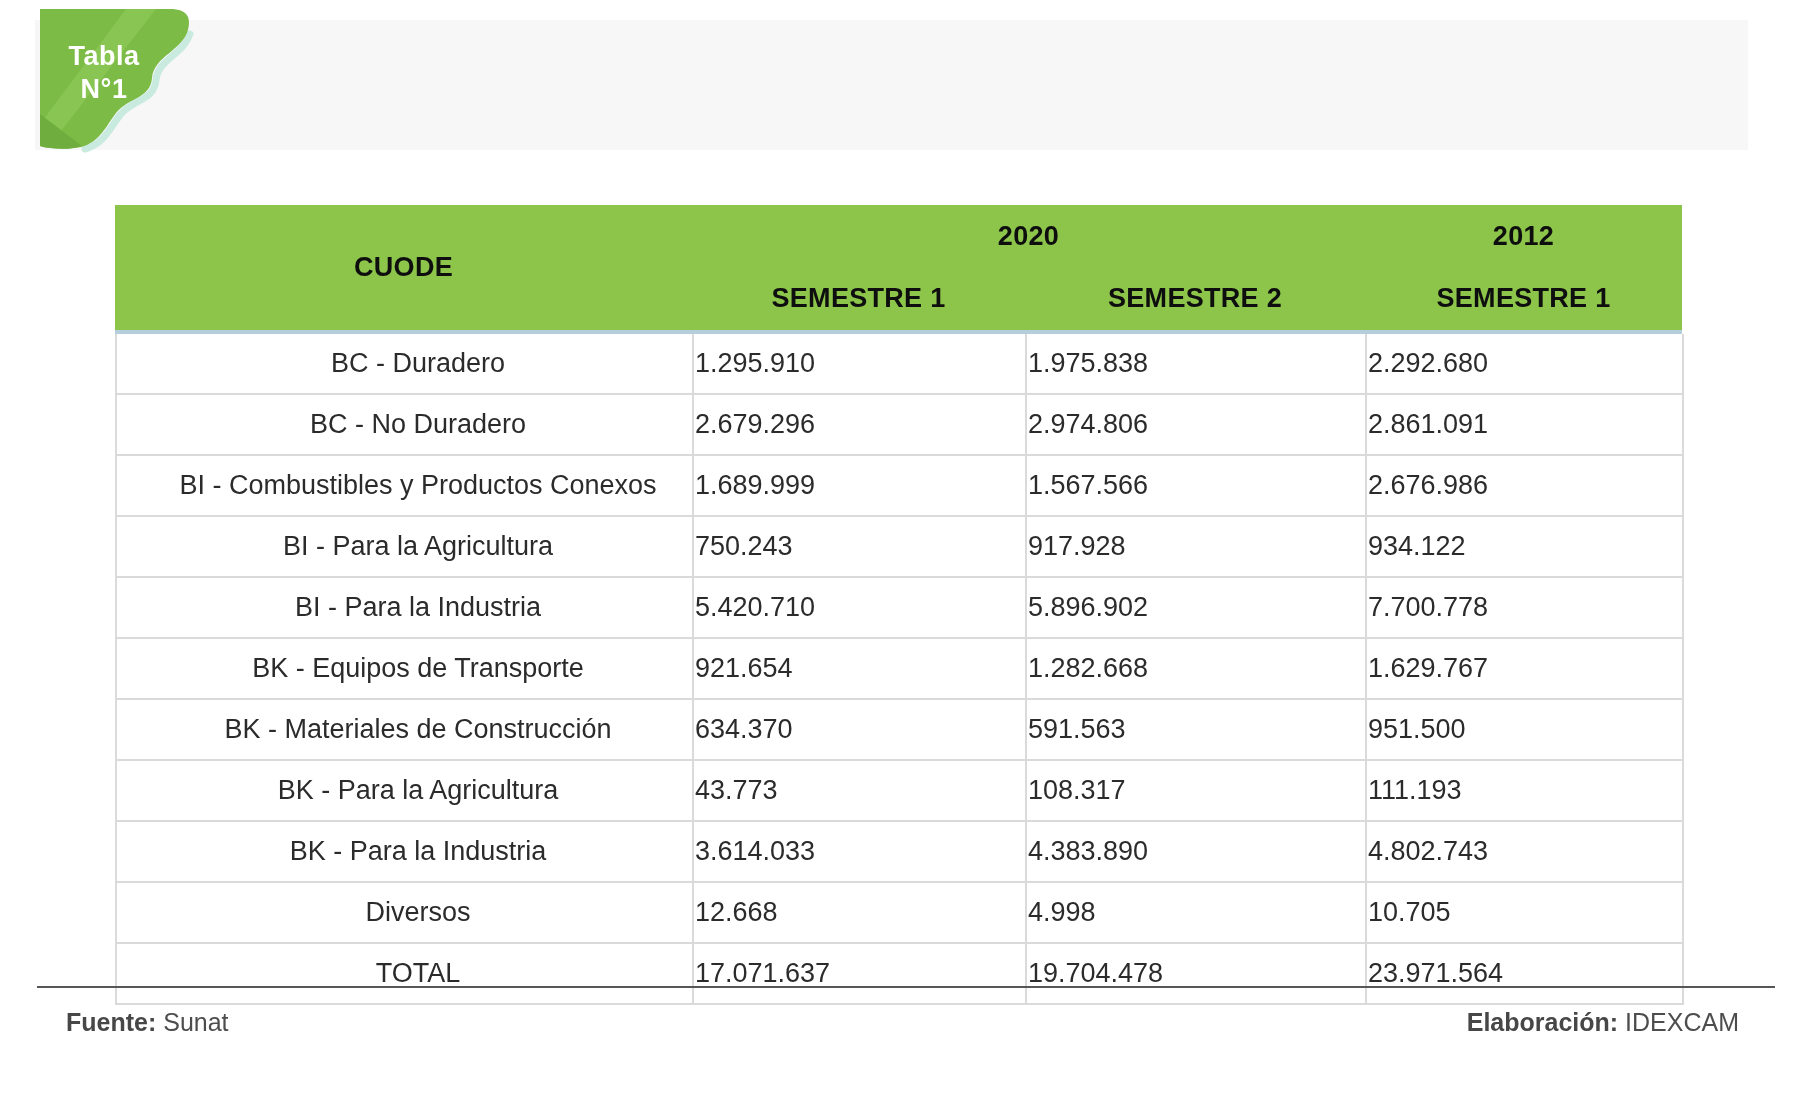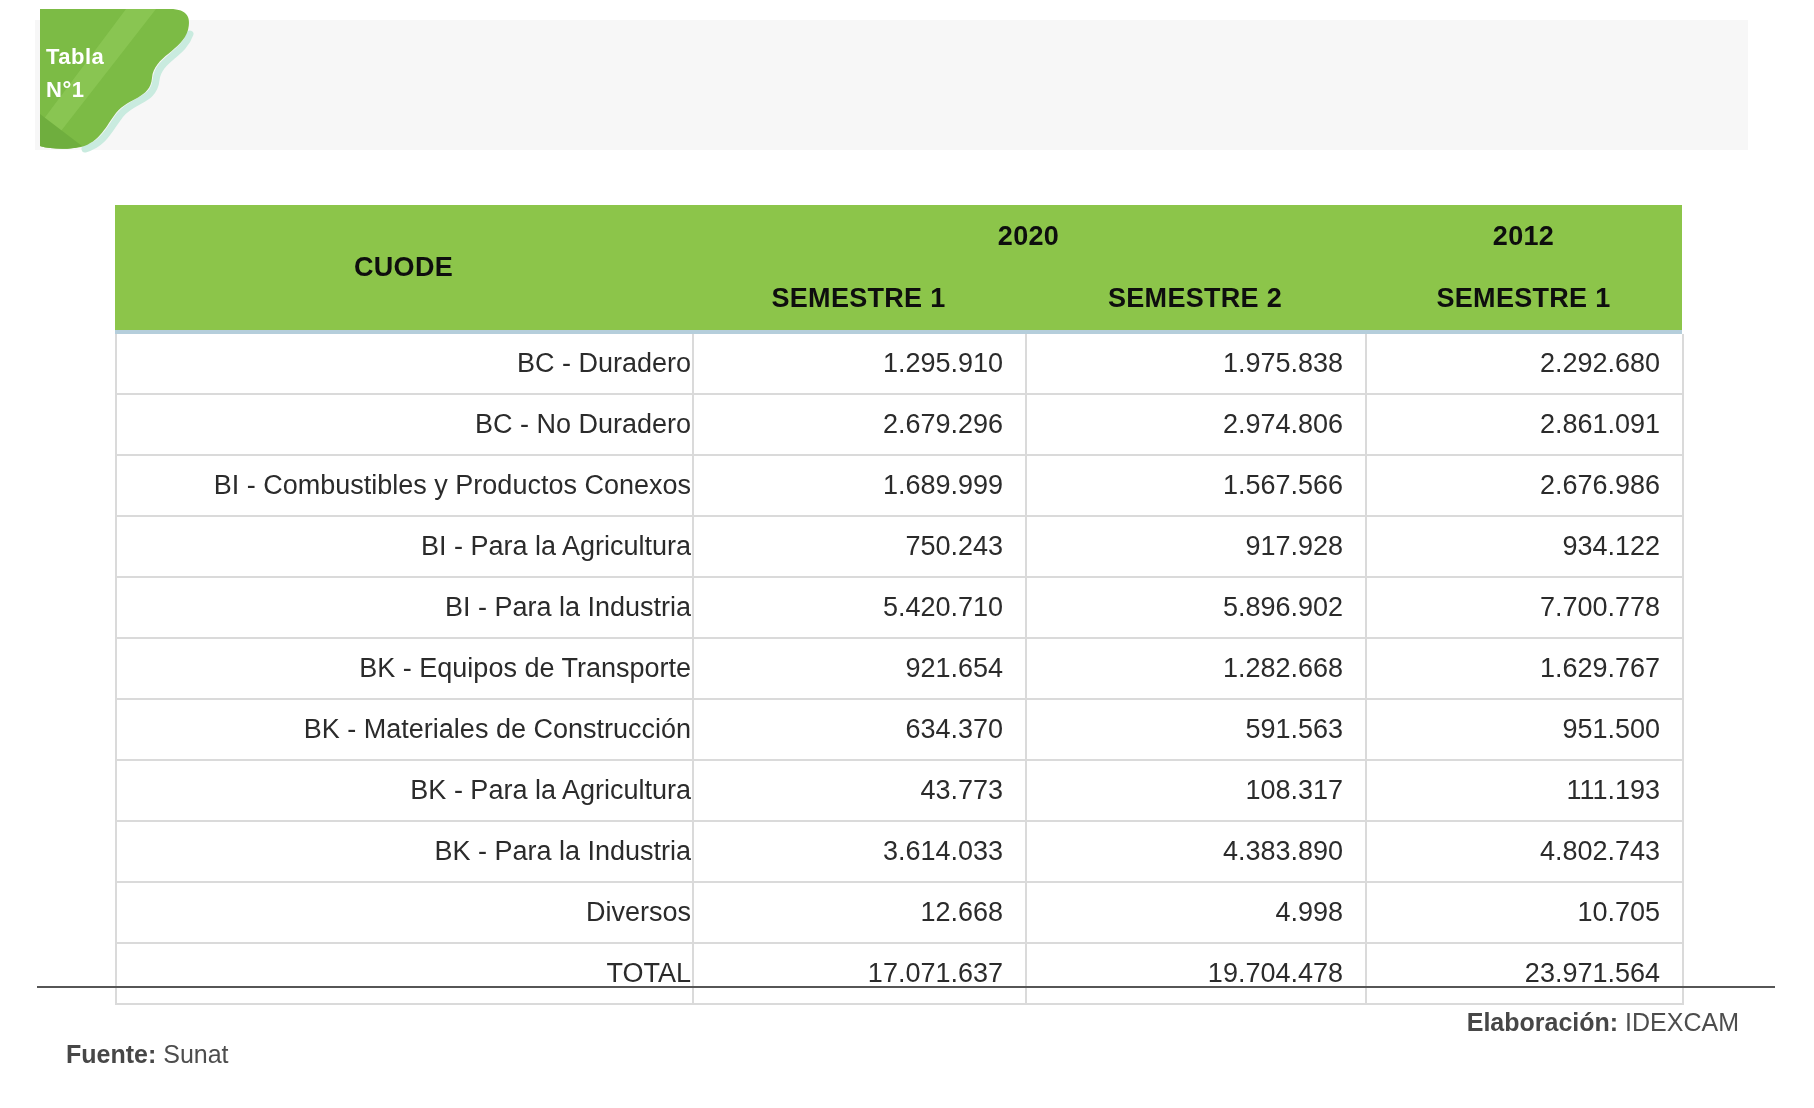--- a/index.html
+++ b/index.html
@@ -5,22 +5,22 @@
   html,body{margin:0;padding:0;background:#ffffff;}
   .screen{
     position:relative;width:1814px;height:1108px;background:#ffffff;overflow:hidden;
     font-family:"Liberation Sans",sans-serif;color:#222;
   }
   
   .title-band{position:absolute;left:35px;top:20px;width:1713px;height:130px;background:#f7f7f7;}
   .badge{position:absolute;left:30px;top:6px;width:175px;height:152px;}
   .badge svg{position:absolute;left:0;top:0;}
   .badge-text{
-    position:absolute;left:16px;top:34px;width:116px;
-    color:#ffffff;font-weight:bold;font-size:22px;line-height:33px;letter-spacing:.5px;
+    position:absolute;left:16px;top:34px;width:116px;text-align:center;
+    color:#ffffff;font-weight:bold;font-size:27px;line-height:33px;letter-spacing:.5px;
   }
   .page-title{
     position:absolute;left:192px;top:30px;width:1320px;
     font-size:31px;line-height:41px;font-weight:bold;color:#161616;letter-spacing:.2px;
   }
   
   .tbl{position:absolute;left:115px;top:205px;width:1567px;}
   .tbl-header{
     display:grid;width:1567px;
     grid-template-columns:577px 333px 340px 317px;
@@ -39,27 +39,27 @@
   .header-divider{width:1567px;height:4px;background:#b5cedb;}
   table.body{
     width:1567px;border-collapse:collapse;table-layout:fixed;
     font-size:27px;color:#2b2b2b;
   }
   table.body td{
     border:2px solid #dadada;height:57px;background:#ffffff;
     white-space:nowrap;overflow:hidden;
   }
   table.body tr:first-child td{border-top:none;}
-  td.lbl{text-align:right;padding-left:28px;}
-  td.num{text-align:right;padding-right:22px;}
+  td.lbl{text-align:center;padding-left:28px;}
+  td.num{padding-right:22px;}
   col.c0{width:577px;} col.c1{width:333px;} col.c2{width:340px;} col.c3{width:317px;}
   
   .footer-rule{position:absolute;left:37px;top:986px;width:1738px;height:2px;background:#565656;}
   .foot-note{position:absolute;top:1008px;font-size:25px;color:#4d4d4d;}
-  .foot-left{left:66px;margin-top:32px;}
+  .foot-left{left:66px;}
   .foot-right{right:75px;text-align:left;}
   .foot-note b{font-weight:bold;color:#474747;}
 </style>
 </head>
 <body>
 
 <div class="screen">
 
   <div class="title-band"></div>
 

